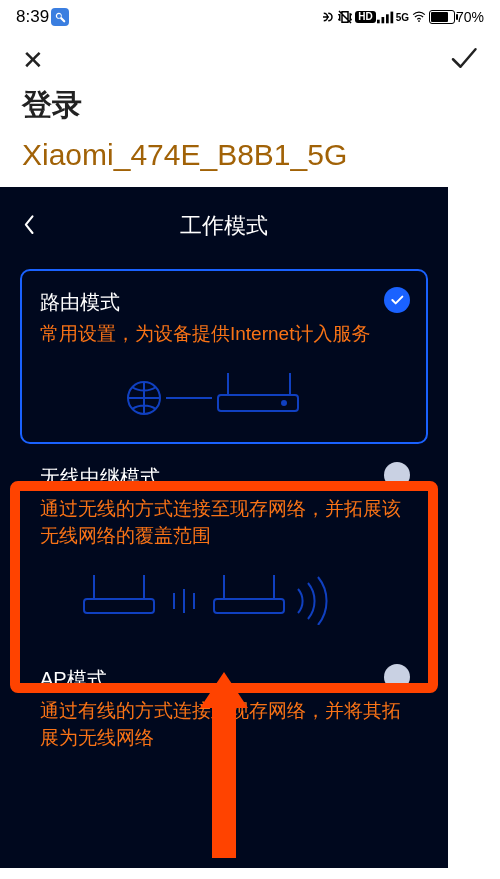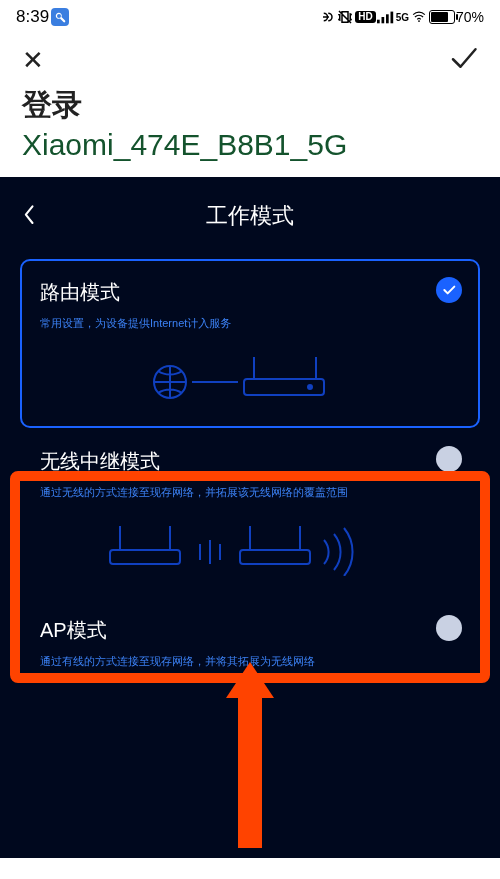--- a/index.html
+++ b/index.html
@@ -20,36 +20,36 @@
     .sb-pct { font-size: 14px; }
 
     
     .browserbar { height: 52px; display:flex; align-items:center; justify-content: space-between; padding: 0 22px; }
     .bb-close { font-size: 26px; font-weight: 300; color:#222; }
     .bb-check svg { width: 30px; height: 30px; }
 
     
     .addr { padding: 0 22px 14px; }
     .addr-title { font-size: 30px; color:#222; font-weight: 700; line-height: 1.25; }
-    .addr-url   { font-size: 30px; color:#14532d; font-weight: 400; line-height: 1.25; margin-top: 2px; }
+    .addr-url   { font-size: 30px; color:#a16207; font-weight: 400; line-height: 1.25; margin-top: 12px; }
 
     
-    .page { background:#00081e; color:#fff; height: calc(879px - 34px - 52px - 112px); width: 500px; padding-top: 14px; position: relative; overflow:hidden; }
+    .page { background:#00081e; color:#fff; height: calc(879px - 34px - 52px - 112px); width: 448px; padding-top: 14px; position: relative; overflow:hidden; }
 
     .page-header { display:flex; align-items:center; height: 50px; position: relative; }
     .page-back { position:absolute; left:20px; top: 8px; }
     .page-back svg { width: 20px; height: 28px; }
     .page-title { width:100%; text-align:center; font-size: 22px; font-weight: 500; color:#fff; }
 
     .cards { padding: 18px 20px 0; display:flex; flex-direction:column; }
 
     .card { border: 2px solid transparent; border-radius: 10px; padding: 18px 18px 14px; position: relative; }
     .card.selected { border-color: #1a62ff; }
     .card-title { font-size: 20px; font-weight: 500; color:#fff; }
-    .card-desc  { font-size: 11px; color: #3b82f6; margin-top: 10px; line-height: 1.45; }
+    .card-desc  { font-size: 19px; color: #f97316; margin-top: 4px; line-height: 1.45; }
     .card .radio { position:absolute; right: 16px; top: 16px; width: 26px; height: 26px; border-radius: 50%; background:#c9d1e3; }
     .card.selected .radio { background:#1a62ff; display:flex; align-items:center; justify-content:center; }
     .card.selected .radio svg { width: 16px; height: 16px; }
 
     .card-illus { height: 70px; display:flex; align-items:center; justify-content:center; margin-top: 10px; }
     .card-illus svg { stroke:#1040c0; fill:none; stroke-width:2; }
 
     
     .hl { position:absolute; border: 10px solid #ff4300; border-radius: 8px; pointer-events:none; left: 10px; right: 10px; top: 294px; height: 212px; }
     .arrow { position:absolute; left: 50%; transform: translateX(-50%); bottom: 10px; pointer-events:none; }

